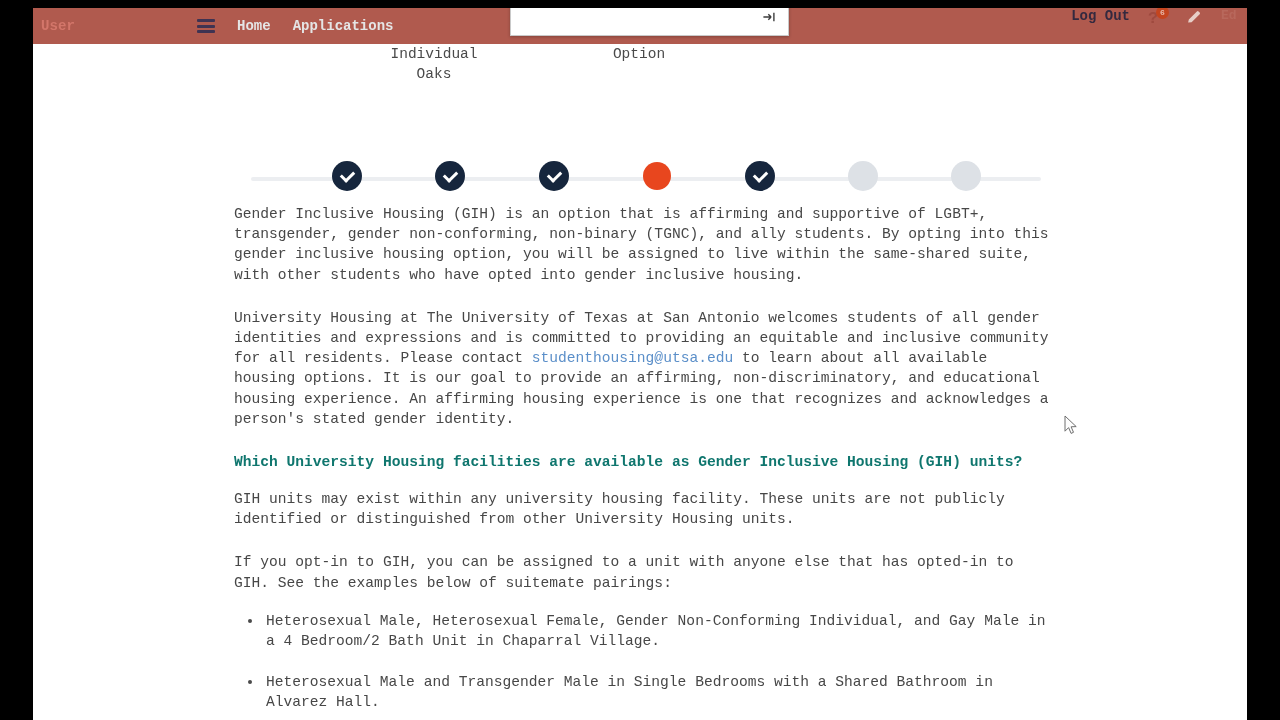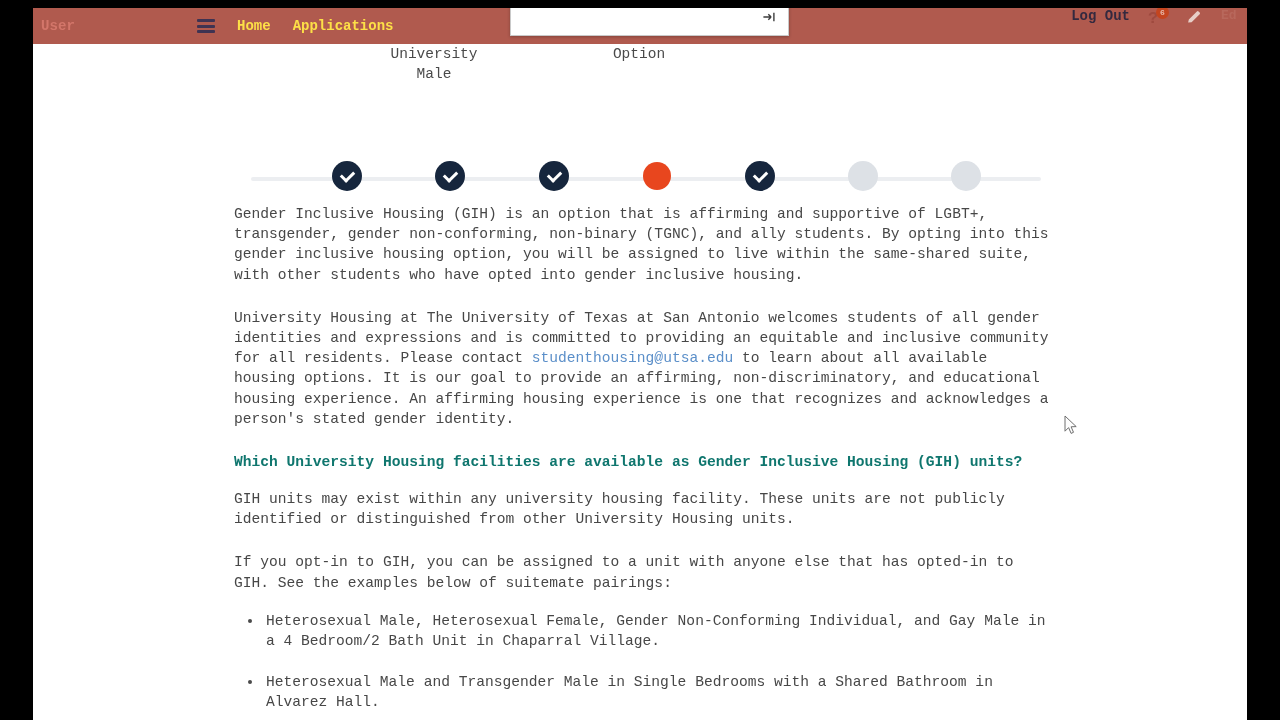--- a/index.html
+++ b/index.html
@@ -57,21 +57,21 @@
   .hamburger {
     width: 18px; height: 14px;
     display: flex; flex-direction: column; justify-content: space-between;
     cursor: pointer;
   }
   .hamburger span {
     display: block; height: 3px; width: 100%;
     background: #3f3352; border-radius: 1px;
   }
   .navlink {
-    color: #fde047;
+    color: #e5e5e5;
     font-size: 14px;
     font-weight: 700;
     text-decoration: none;
     white-space: nowrap;
     cursor: pointer;
   }
   .appbar .rightgroup {
     position: absolute;
     right: 0; top: 0;
     height: 36px;
@@ -309,21 +309,21 @@
 
       <svg class="float-pin" viewBox="0 0 20 16">
         <path d="M2 8h11M13 8l-4-4M13 8l-4 4M17 2v12" stroke="#3d3d3d" stroke-width="2" fill="none"></path>
       </svg>
     </div>
 
     <div class="page">
       <div class="content">
 
         <div class="cutoff-labels">
-          <div class="cut-label a">University Male</div>
+          <div class="cut-label a">Individual Oaks</div>
           <div class="cut-label b">Option</div>
         </div>
 
         <div class="stepper">
           <div class="stepper-track"></div>
 
           <div class="step done" style="left:81px">
               <i class="check"></i>
             </div>
           <div class="step done" style="left:184px">

